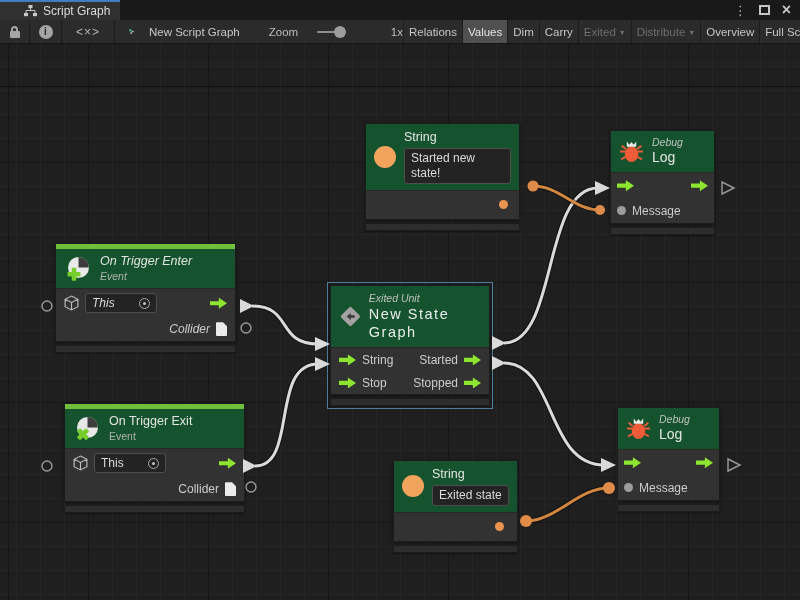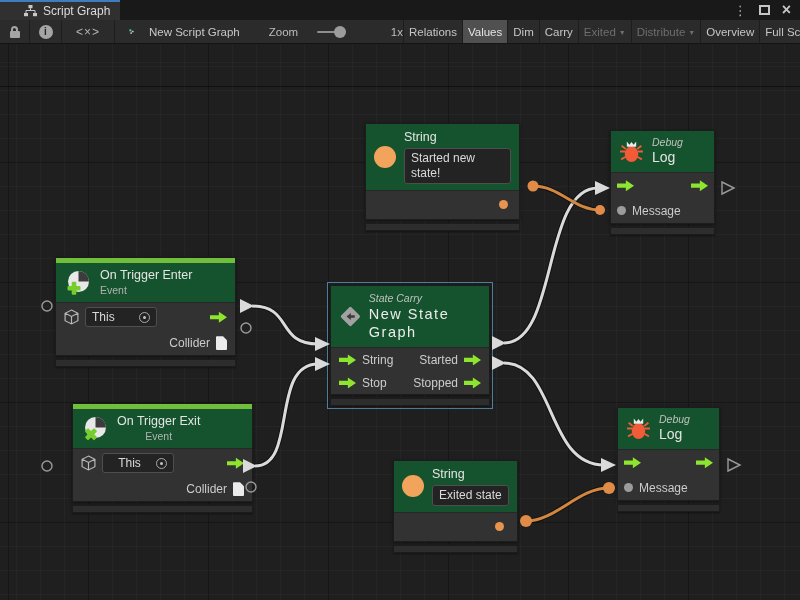--- a/index.html
+++ b/index.html
@@ -156,21 +156,21 @@
           <span>Overview</span>
         </div>
       <div class="tbtn">
           <span>Full Scr</span>
         </div>
     </div>
   </div>
 
   <div class="canvas">
 
-    <div class="node" style="left:55px; top:213px; width:181px;">
+    <div class="node" style="left:55px; top:199px; width:181px;font-style:italic;">
       <div class="node-main">
         <div class="accent-bar"></div>
         <div class="node-header">
           <svg width="27" height="27" viewBox="0 0 27 27">
             <circle cx="13.5" cy="12.5" r="10.5" fill="#e8e8e8"></circle>
             <path d="M13.5 2 A10.5 10.5 0 0 1 24 12.5 L13.5 12.5 Z" fill="#3c3c3c"></path>
             <g fill="#76ce2c">
                 <rect x="2.5" y="17" width="13" height="4.6" rx="1"></rect>
                 <rect x="6.7" y="12.8" width="4.6" height="13" rx="1"></rect>
               </g>
@@ -194,21 +194,21 @@
           </div>
           <div class="row" style="height:23px; justify-content:flex-end;">
             <span class="port-label">Collider</span>
             <span class="file-icon"></span>
           </div>
         </div>
       </div>
       <div class="node-footer"></div>
     </div>
 
-    <div class="node" style="left:72px; top:359px; width:181px;text-align:center;">
+    <div class="node" style="left:64px; top:359px; width:181px;">
       <div class="node-main">
         <div class="accent-bar"></div>
         <div class="node-header">
           <svg width="27" height="27" viewBox="0 0 27 27">
             <circle cx="13.5" cy="12.5" r="10.5" fill="#e8e8e8"></circle>
             <path d="M13.5 2 A10.5 10.5 0 0 1 24 12.5 L13.5 12.5 Z" fill="#3c3c3c"></path>
             <g fill="#76ce2c" transform="rotate(45 9 19.3)">
                 <rect x="2.5" y="17" width="13" height="4.6" rx="1"></rect>
                 <rect x="6.7" y="12.8" width="4.6" height="13" rx="1"></rect>
               </g>
@@ -240,21 +240,21 @@
     </div>
 
     <div class="node selected-wrap" style="left:327px; top:238px; width:166px;">
       <div class="node-main">
         <div class="node-header" style="padding:6px 9px;">
           <svg width="25" height="25" viewBox="0 0 24 24">
             <polygon points="12,3 21,12 12,21 3,12" fill="#a2a2a2" stroke="#a2a2a2" stroke-width="4" stroke-linejoin="round"></polygon>
             <path d="M7.5 12 L12.5 8 V10.6 H17 V13.4 H12.5 V16 Z" fill="#3c3c3c"></path>
           </svg>
           <div class="titles">
-            <span class="minilabel">State Carry</span>
+            <span class="minilabel">Exited Unit</span>
             <span class="bigtitle">New State Graph</span>
           </div>
         </div>
         <div class="node-body">
           <div class="row" style="height:23px;">
             <span class="flow-arrow"></span>
             <span class="port-label">String</span>
             <div class="flex-sp"></div>
             <span class="port-label">Started</span>
             <span class="flow-arrow"></span>

